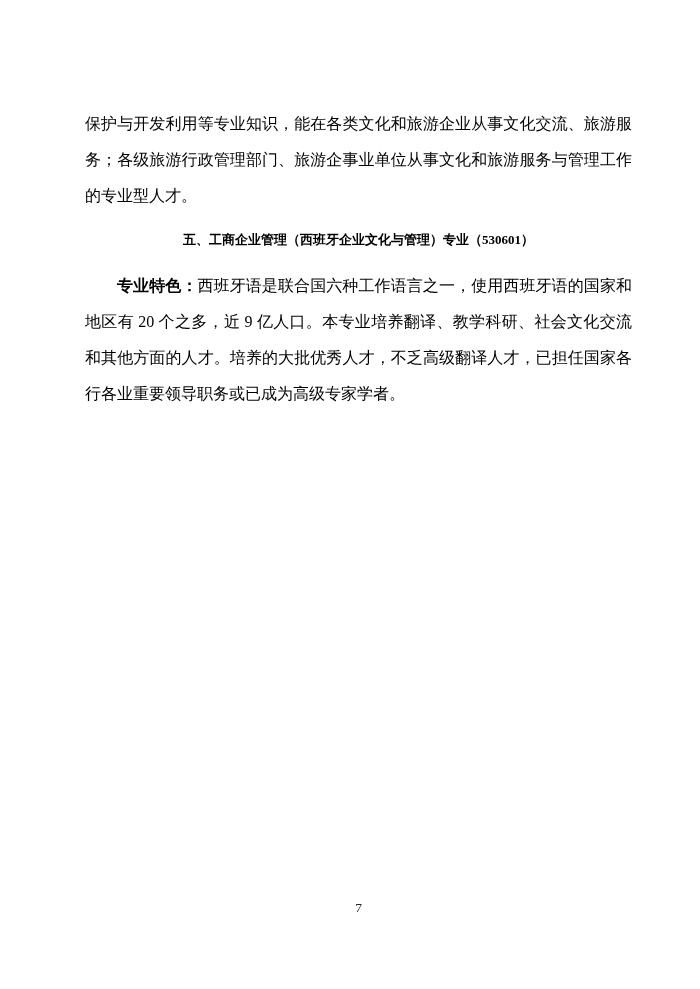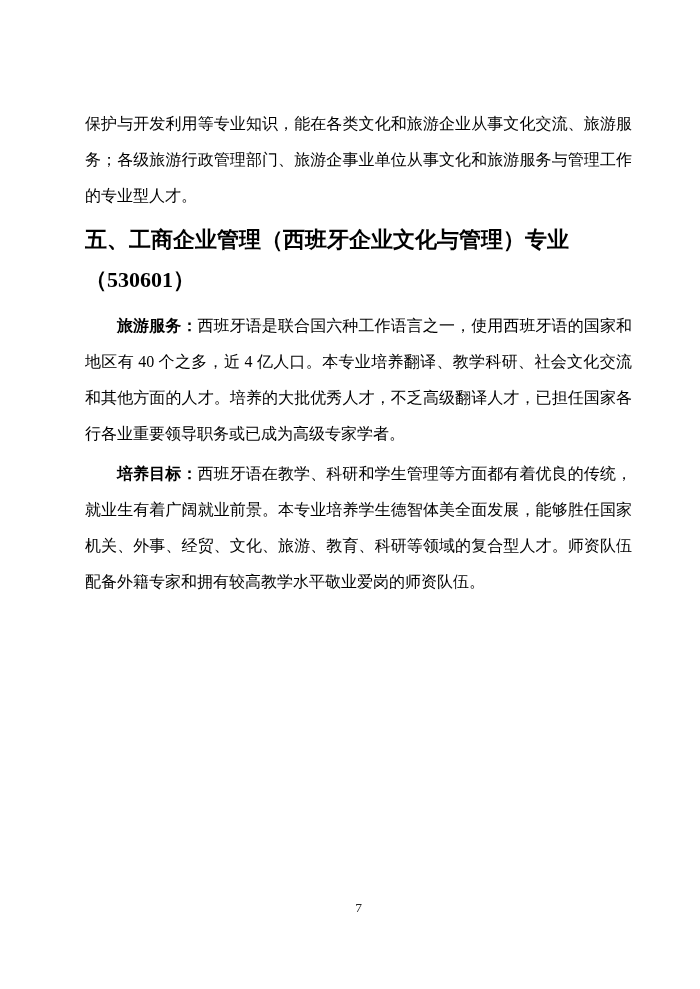--- a/index.html
+++ b/index.html
@@ -25,25 +25,25 @@
     text-align: justify;
     margin: 0 0 4px 0;
   }
   .body-text .para-label {
     font-weight: bold;
   }
   .indent {
     text-indent: 2em;
   }
   .section-heading {
-    font-size: 22px;
+    font-size: 13px;
     line-height: 40px;
     font-weight: bold;
     margin: 6px 0 8px 0;
-    text-align: left;
+    text-align: center;
   }
   .page-number {
     position: absolute;
     top: 890px;
     left: 85px;
     right: 68px;
     text-align: center;
     font-size: 13.5px;
     line-height: 20px;
     color: #222222;
@@ -53,21 +53,20 @@
 <body>
 
 <div class="page">
 
   <p class="body-text"><span>保护与开发利用等专业知识，能在各类文化和旅游企业从事文化交流、旅游服务；各级旅游行政管理部门、旅游企事业单位从事文化和旅游服务与管理工作的专业型人才。</span></p>
 
 
 
   <h2 class="section-heading">五、工商企业管理（西班牙企业文化与管理）专业（530601）</h2>
 
-  <p class="body-text indent"><span class="para-label">旅游服务：</span><span>西班牙语是联合国六种工作语言之一，使用西班牙语的国家和地区有 40 个之多，近 4 亿人口。本专业培养翻译、教学科研、社会文化交流和其他方面的人才。培养的大批优秀人才，不乏高级翻译人才，已担任国家各行各业重要领导职务或已成为高级专家学者。</span></p>
+  <p class="body-text indent"><span class="para-label">专业特色：</span><span>西班牙语是联合国六种工作语言之一，使用西班牙语的国家和地区有 20 个之多，近 9 亿人口。本专业培养翻译、教学科研、社会文化交流和其他方面的人才。培养的大批优秀人才，不乏高级翻译人才，已担任国家各行各业重要领导职务或已成为高级专家学者。</span></p>
 
-  <p class="body-text indent"><span class="para-label">培养目标：</span><span>西班牙语在教学、科研和学生管理等方面都有着优良的传统，就业生有着广阔就业前景。本专业培养学生德智体美全面发展，能够胜任国家机关、外事、经贸、文化、旅游、教育、科研等领域的复合型人才。师资队伍配备外籍专家和拥有较高教学水平敬业爱岗的师资队伍。</span></p>
 
 
 
   <div class="page-number">7</div>
 
 </div>
 
 </body></html>

